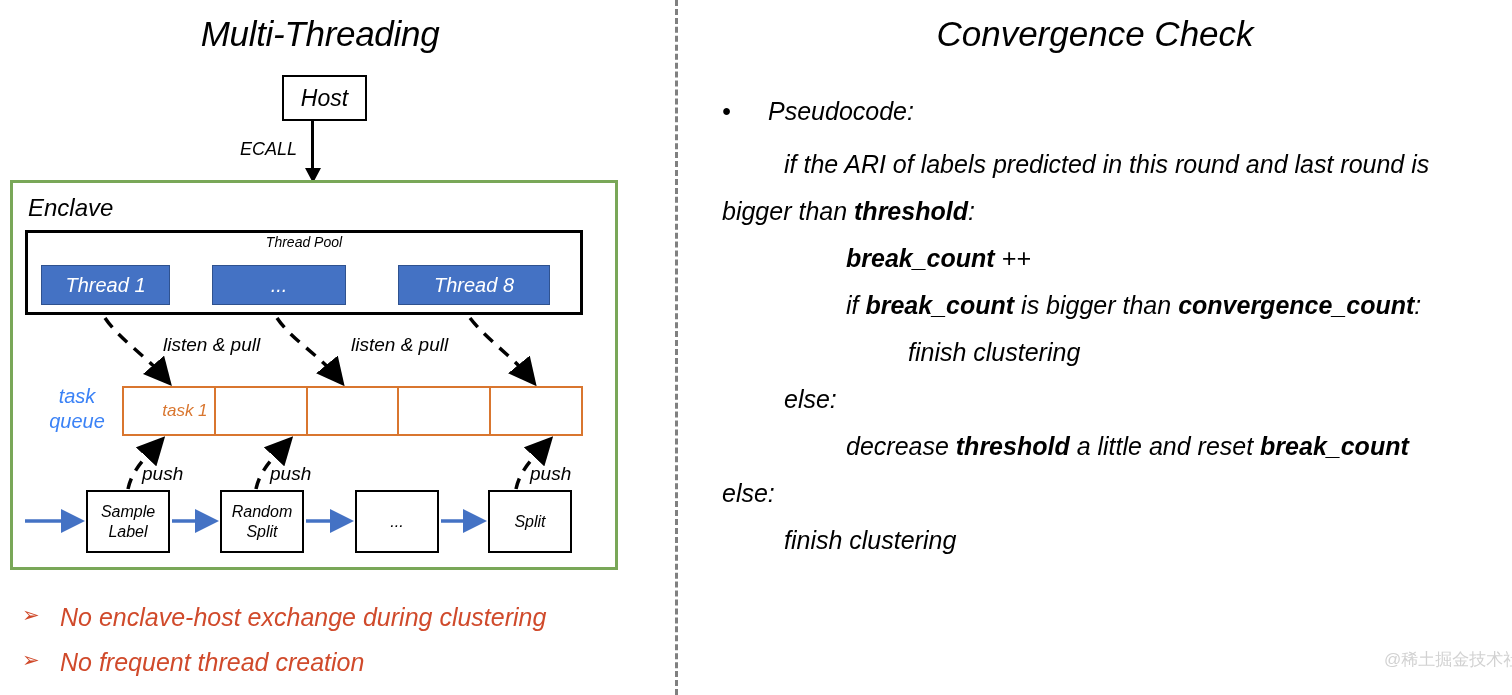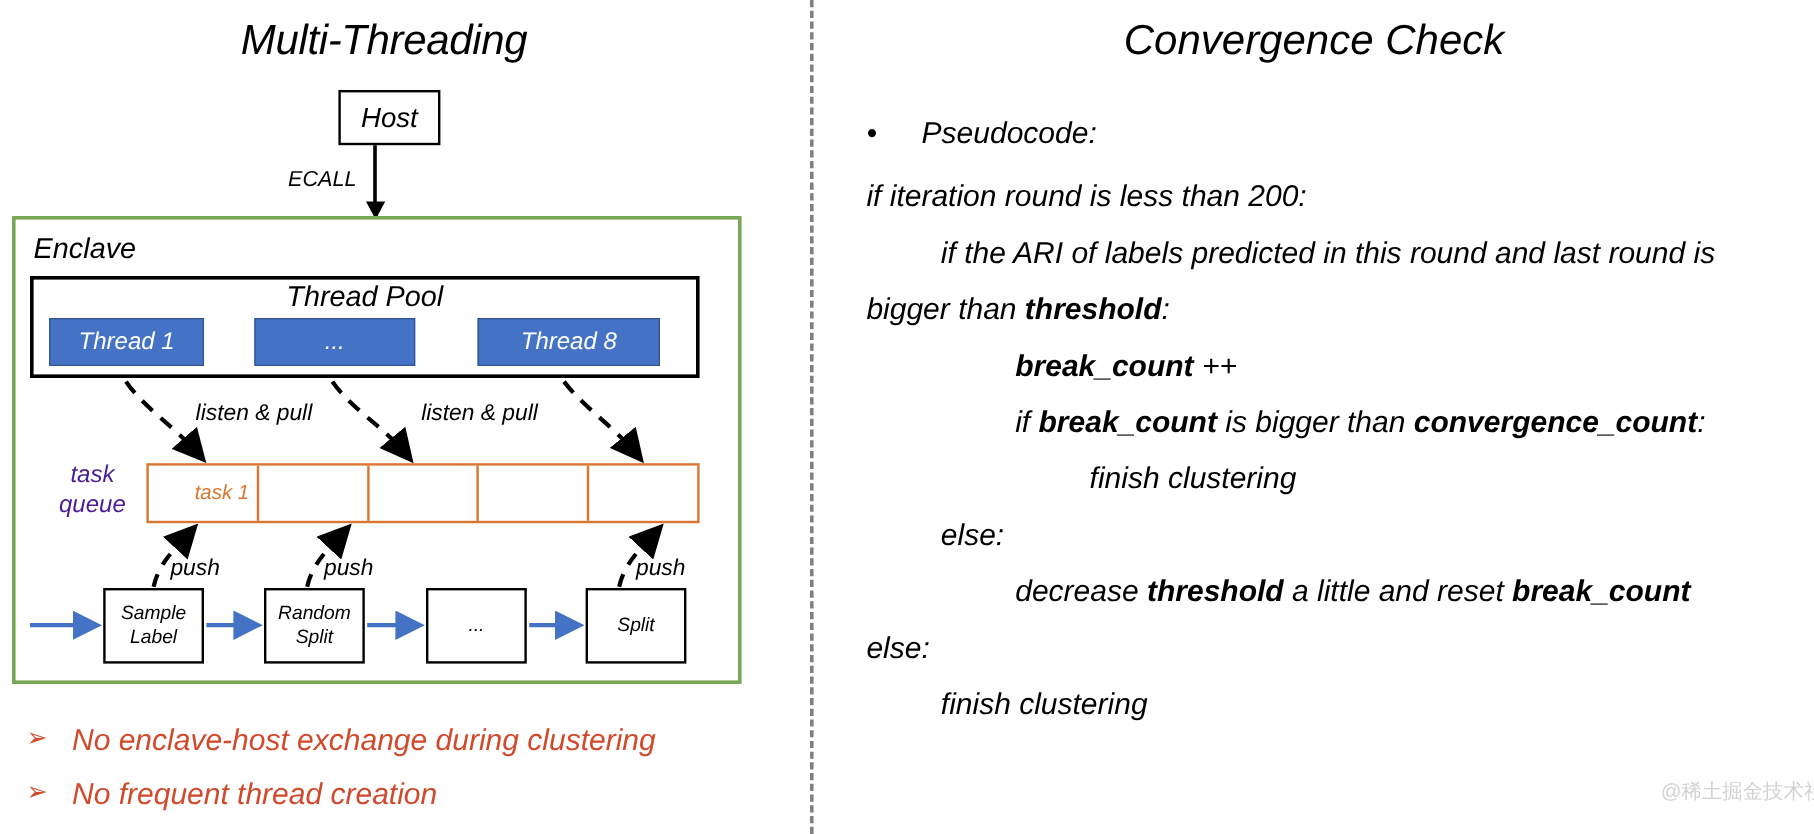--- a/index.html
+++ b/index.html
@@ -91,21 +91,21 @@
     position: absolute;
     left: 25px; top: 230px;
     width: 558px; height: 85px;
     border: 3px solid #000;
     background: #fff;
   }
   #thread-pool-label {
     position: absolute;
     left: 25px; top: 234px; width: 558px;
     text-align: center;
-    font-size: 24px; font-style: italic;
+    font-size: 14px; font-style: italic;
   }
   .thread-chip {
     position: absolute;
     top: 265px; height: 40px;
     background: #4472C4;
     border: 1.5px solid #2F528F;
     color: #fff;
     display: flex; align-items: center; justify-content: center;
     font-size: 20px; font-style: italic;
   }
@@ -129,21 +129,21 @@
     width: 672px; height: 695px;
     pointer-events: none;
   }
 
   
   #task-queue-label {
     position: absolute;
     left: 39px; top: 384px;
     width: 76px; text-align: center;
     font-size: 20px; font-style: italic;
-    color: #4c1d95; line-height: 1.25;
+    color: #3b82f6; line-height: 1.25;
   }
   #task-queue-row {
     position: absolute;
     left: 122px; top: 386px;
     width: 461px; height: 50px;
     display: flex;
     border: 2.5px solid #D9762F;
     background: #fff;
   }
   .queue-cell {
@@ -358,21 +358,20 @@
 <div id="divider"></div>
 
 <div id="right-panel">
   <div id="right-title">Convergence Check</div>
 
   <div id="pseudocode-bullet">
     <span class="dot">•</span><span>Pseudocode:</span>
   </div>
 
   <div id="code-lines">
-      <div class="code-line ind-0">if iteration round is less than 200:</div>
       <div class="code-line ind-1">if the ARI of labels predicted in this round and last round is</div>
       <div class="code-line ind-0">bigger than <b>threshold</b>:</div>
       <div class="code-line ind-2"><b>break_count</b> ++</div>
       <div class="code-line ind-2">if <b>break_count</b> is bigger than <b>convergence_count</b>:</div>
       <div class="code-line ind-3">finish clustering</div>
       <div class="code-line ind-1">else:</div>
       <div class="code-line ind-2">decrease <b>threshold</b> a little and reset <b>break_count</b></div>
       <div class="code-line ind-0">else:</div>
       <div class="code-line ind-1">finish clustering</div>
     </div>

